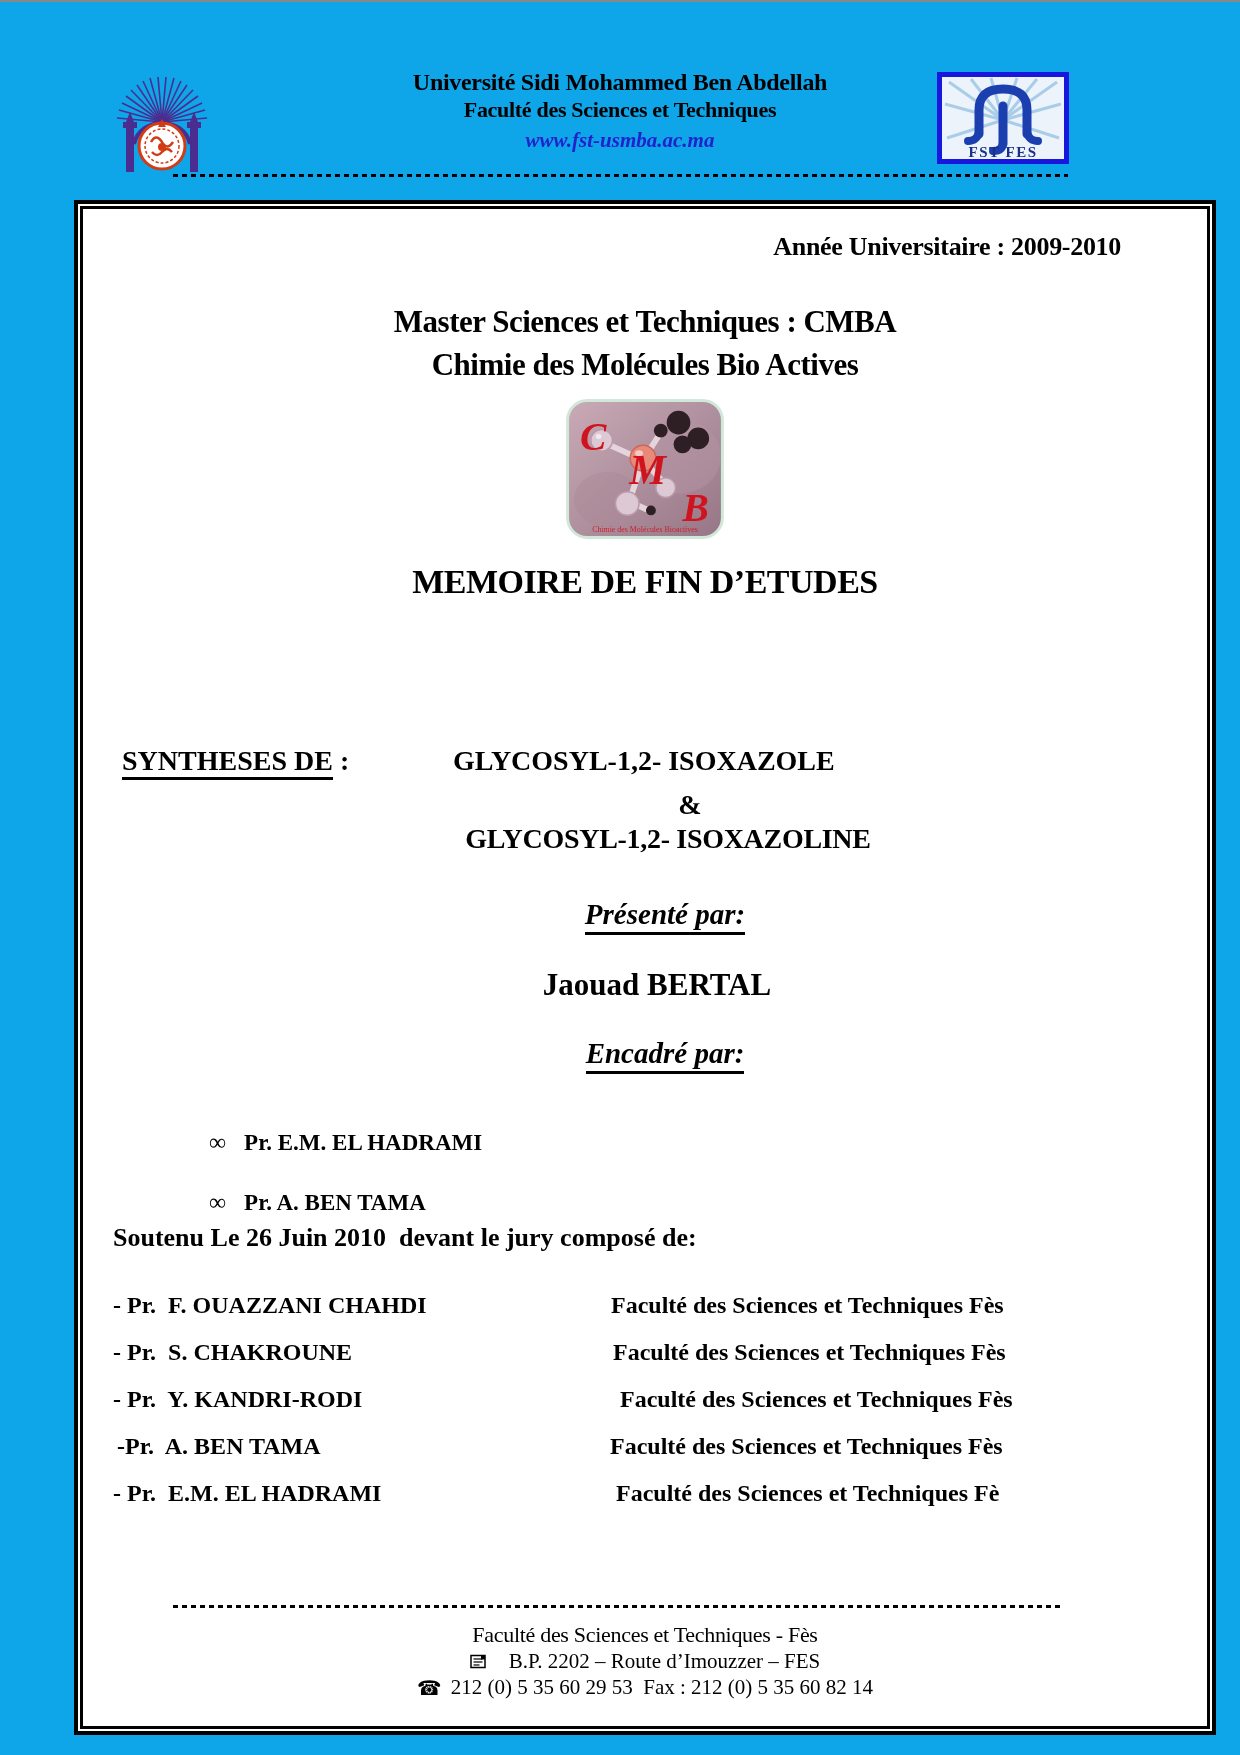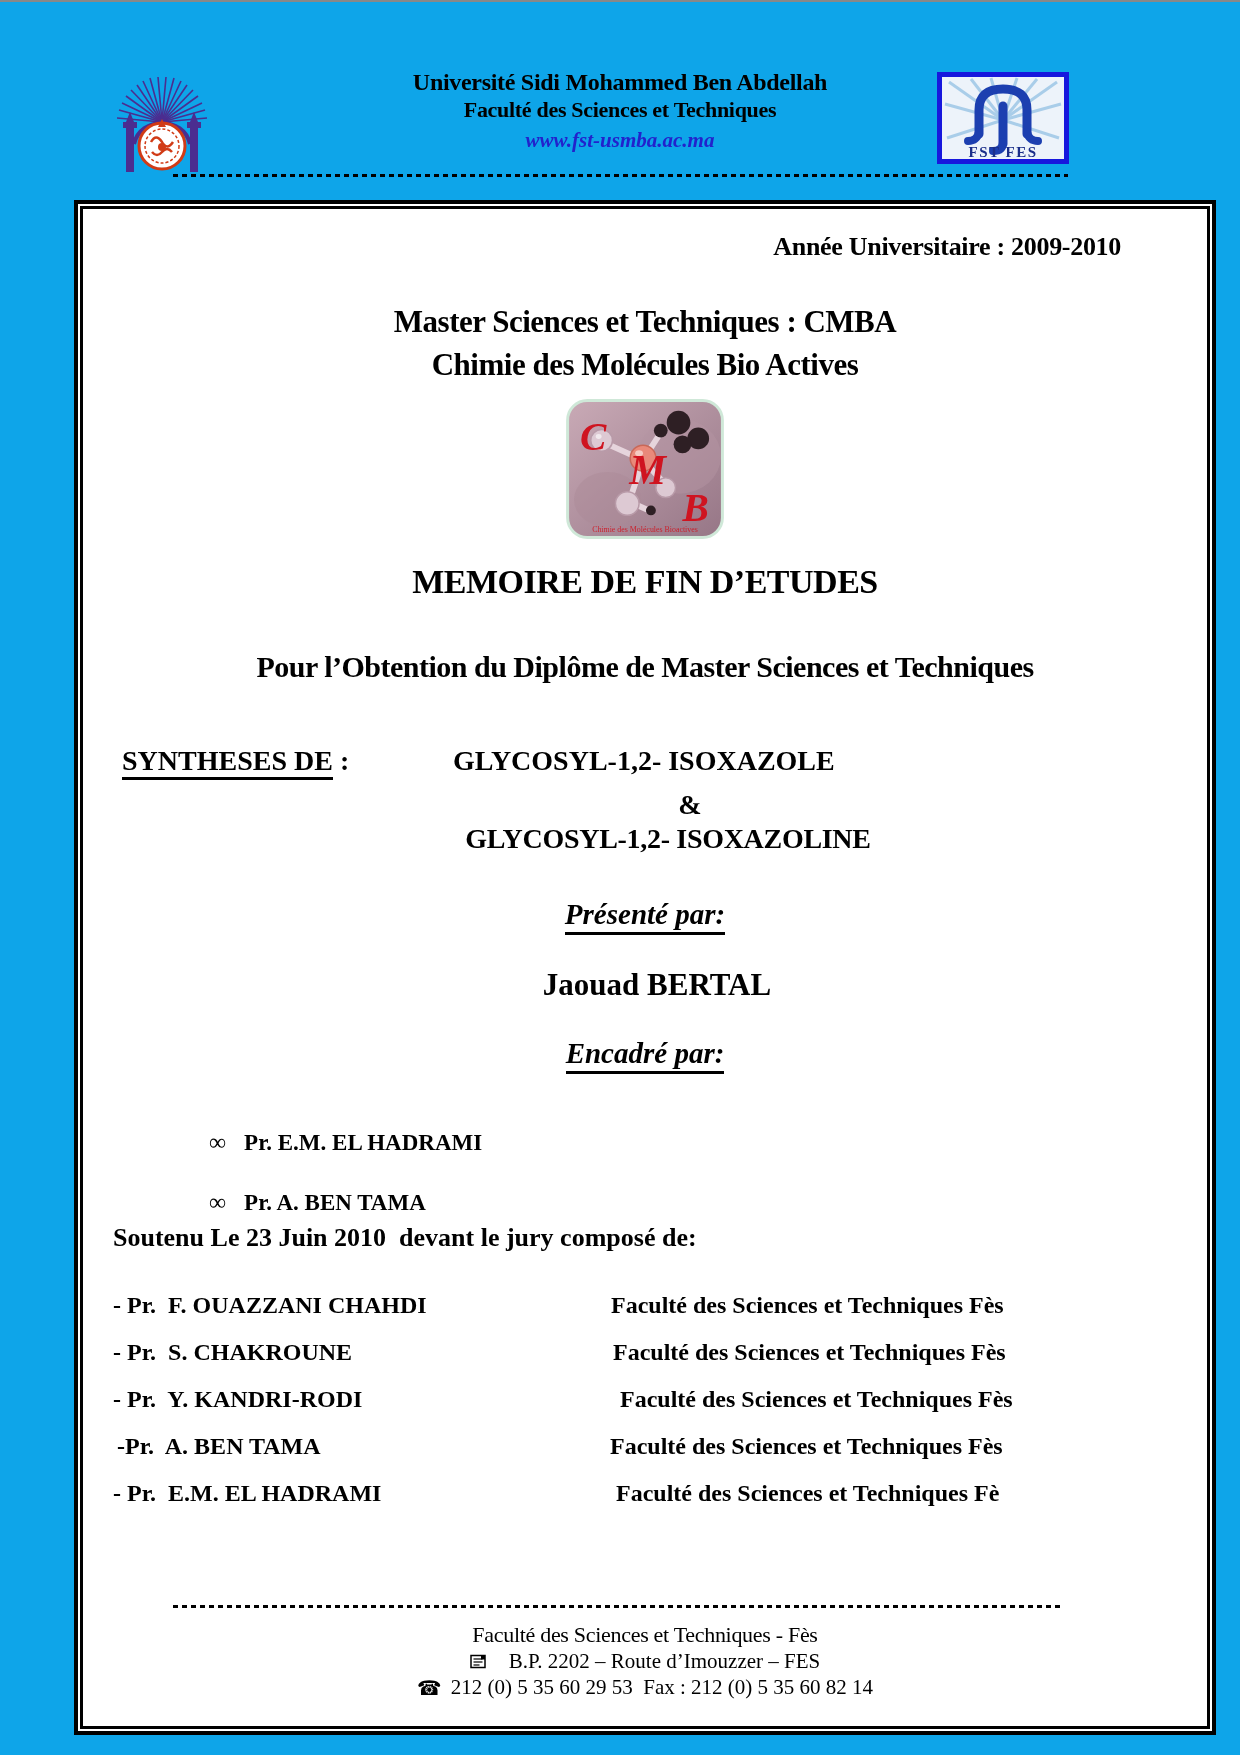--- a/index.html
+++ b/index.html
@@ -26,21 +26,21 @@
   .master2{top:138px;font-size:31px;font-weight:bold;letter-spacing:-0.5px;}
   .cmb-logo{top:190px;left:50%;margin-left:-80px;width:160px;height:140px;}
   .memoire{top:354px;font-size:34px;font-weight:bold;letter-spacing:-0.5px;}
   .pour{top:441px;font-size:30px;font-weight:bold;letter-spacing:-0.5px;}
   .synth-row{top:536px;left:0;width:100%;height:40px;font-size:28px;font-weight:bold;}
   .synth-label{position:absolute;left:39px;}
   .synth-label .u{border-bottom:3px solid #000;padding-bottom:1px;}
   .compound1{position:absolute;left:370px;}
   .amp{top:580px;font-size:28px;font-weight:bold;padding-left:90px;box-sizing:border-box;}
   .compound2{top:614px;font-size:28px;font-weight:bold;padding-left:46px;box-sizing:border-box;letter-spacing:-0.3px;}
-  .sect-hd{font-size:29px;font-weight:bold;font-style:italic;}
+  .sect-hd{font-size:29px;font-weight:bold;font-style:italic;padding-left:20px;}
   .sect-hd span{border-bottom:3px solid #000;padding-bottom:2px;}
   .presente{top:689px;}
   .author{top:758px;font-size:31px;font-weight:bold;padding-left:12px;}
   .encadre{top:828px;}
   .advisor{left:80px;font-size:23px;font-weight:bold;white-space:pre;}
   .advisor .inf{font-size:24px;font-weight:normal;margin-right:18px;}
   .soutenu{top:1014px;left:30px;font-size:26px;font-weight:bold;white-space:pre;}
   .jury-row{left:0;width:100%;height:36px;font-size:24px;font-weight:bold;}
   .jury-name{position:absolute;left:30px;white-space:pre;}
   .jury-aff{position:absolute;white-space:pre;}
@@ -168,41 +168,40 @@
         </g>
         <g font-family="Liberation Serif, serif" font-style="italic" font-weight="bold" fill="#cf1420">
           <text x="14" y="52" font-size="40">C</text>
           <text x="64" y="86" font-size="42">M</text>
           <text x="118" y="124" font-size="40">B</text>
         </g>
         <text x="80" y="135" text-anchor="middle" font-size="8" fill="#cf1420" opacity="0.9" font-family="Liberation Serif, serif">Chimie des Molécules Bioactives</text>
       </svg>
 
       <div class="abs center memoire">MEMOIRE DE FIN D’ETUDES</div>
-      <div class="abs center pour">Pour l’Obtention du Diplôme de Master Sciences et Techniques</div>
 
       <div class="abs synth-row">
         <span class="synth-label"><span class="u">SYNTHESES DE</span><span class="pre"> :</span></span>
         <span class="compound1">GLYCOSYL-1,2- ISOXAZOLE</span>
       </div>
       <div class="abs center amp">&amp;</div>
       <div class="abs center compound2">GLYCOSYL-1,2- ISOXAZOLINE</div>
 
       <div class="abs center sect-hd presente"><span>Présenté par:</span></div>
       <div class="abs center author">Jaouad BERTAL</div>
       <div class="abs advisor" style="top:894px;">
         <span class="inf">∞</span><span>Pr. E.M. EL HADRAMI</span>
       </div>
 
       <div class="abs center sect-hd encadre"><span>Encadré par:</span></div>
       <div class="abs advisor" style="top:954px;">
         <span class="inf">∞</span><span>Pr. A. BEN TAMA</span>
       </div>
 
-      <div class="abs soutenu">Soutenu Le 23 Juin 2010  devant le jury composé de:</div>
+      <div class="abs soutenu">Soutenu Le 26 Juin 2010  devant le jury composé de:</div>
 
       <div class="abs jury-row" style="top:1083px;">
         <span class="jury-name">- Pr.  F. OUAZZANI CHAHDI</span>
         <span class="jury-aff" style="left:528px;">Faculté des Sciences et Techniques Fès</span>
       </div>
       <div class="abs jury-row" style="top:1130px;">
         <span class="jury-name">- Pr.  S. CHAKROUNE</span>
         <span class="jury-aff" style="left:530px;">Faculté des Sciences et Techniques Fès</span>
       </div>
       <div class="abs jury-row" style="top:1177px;">

